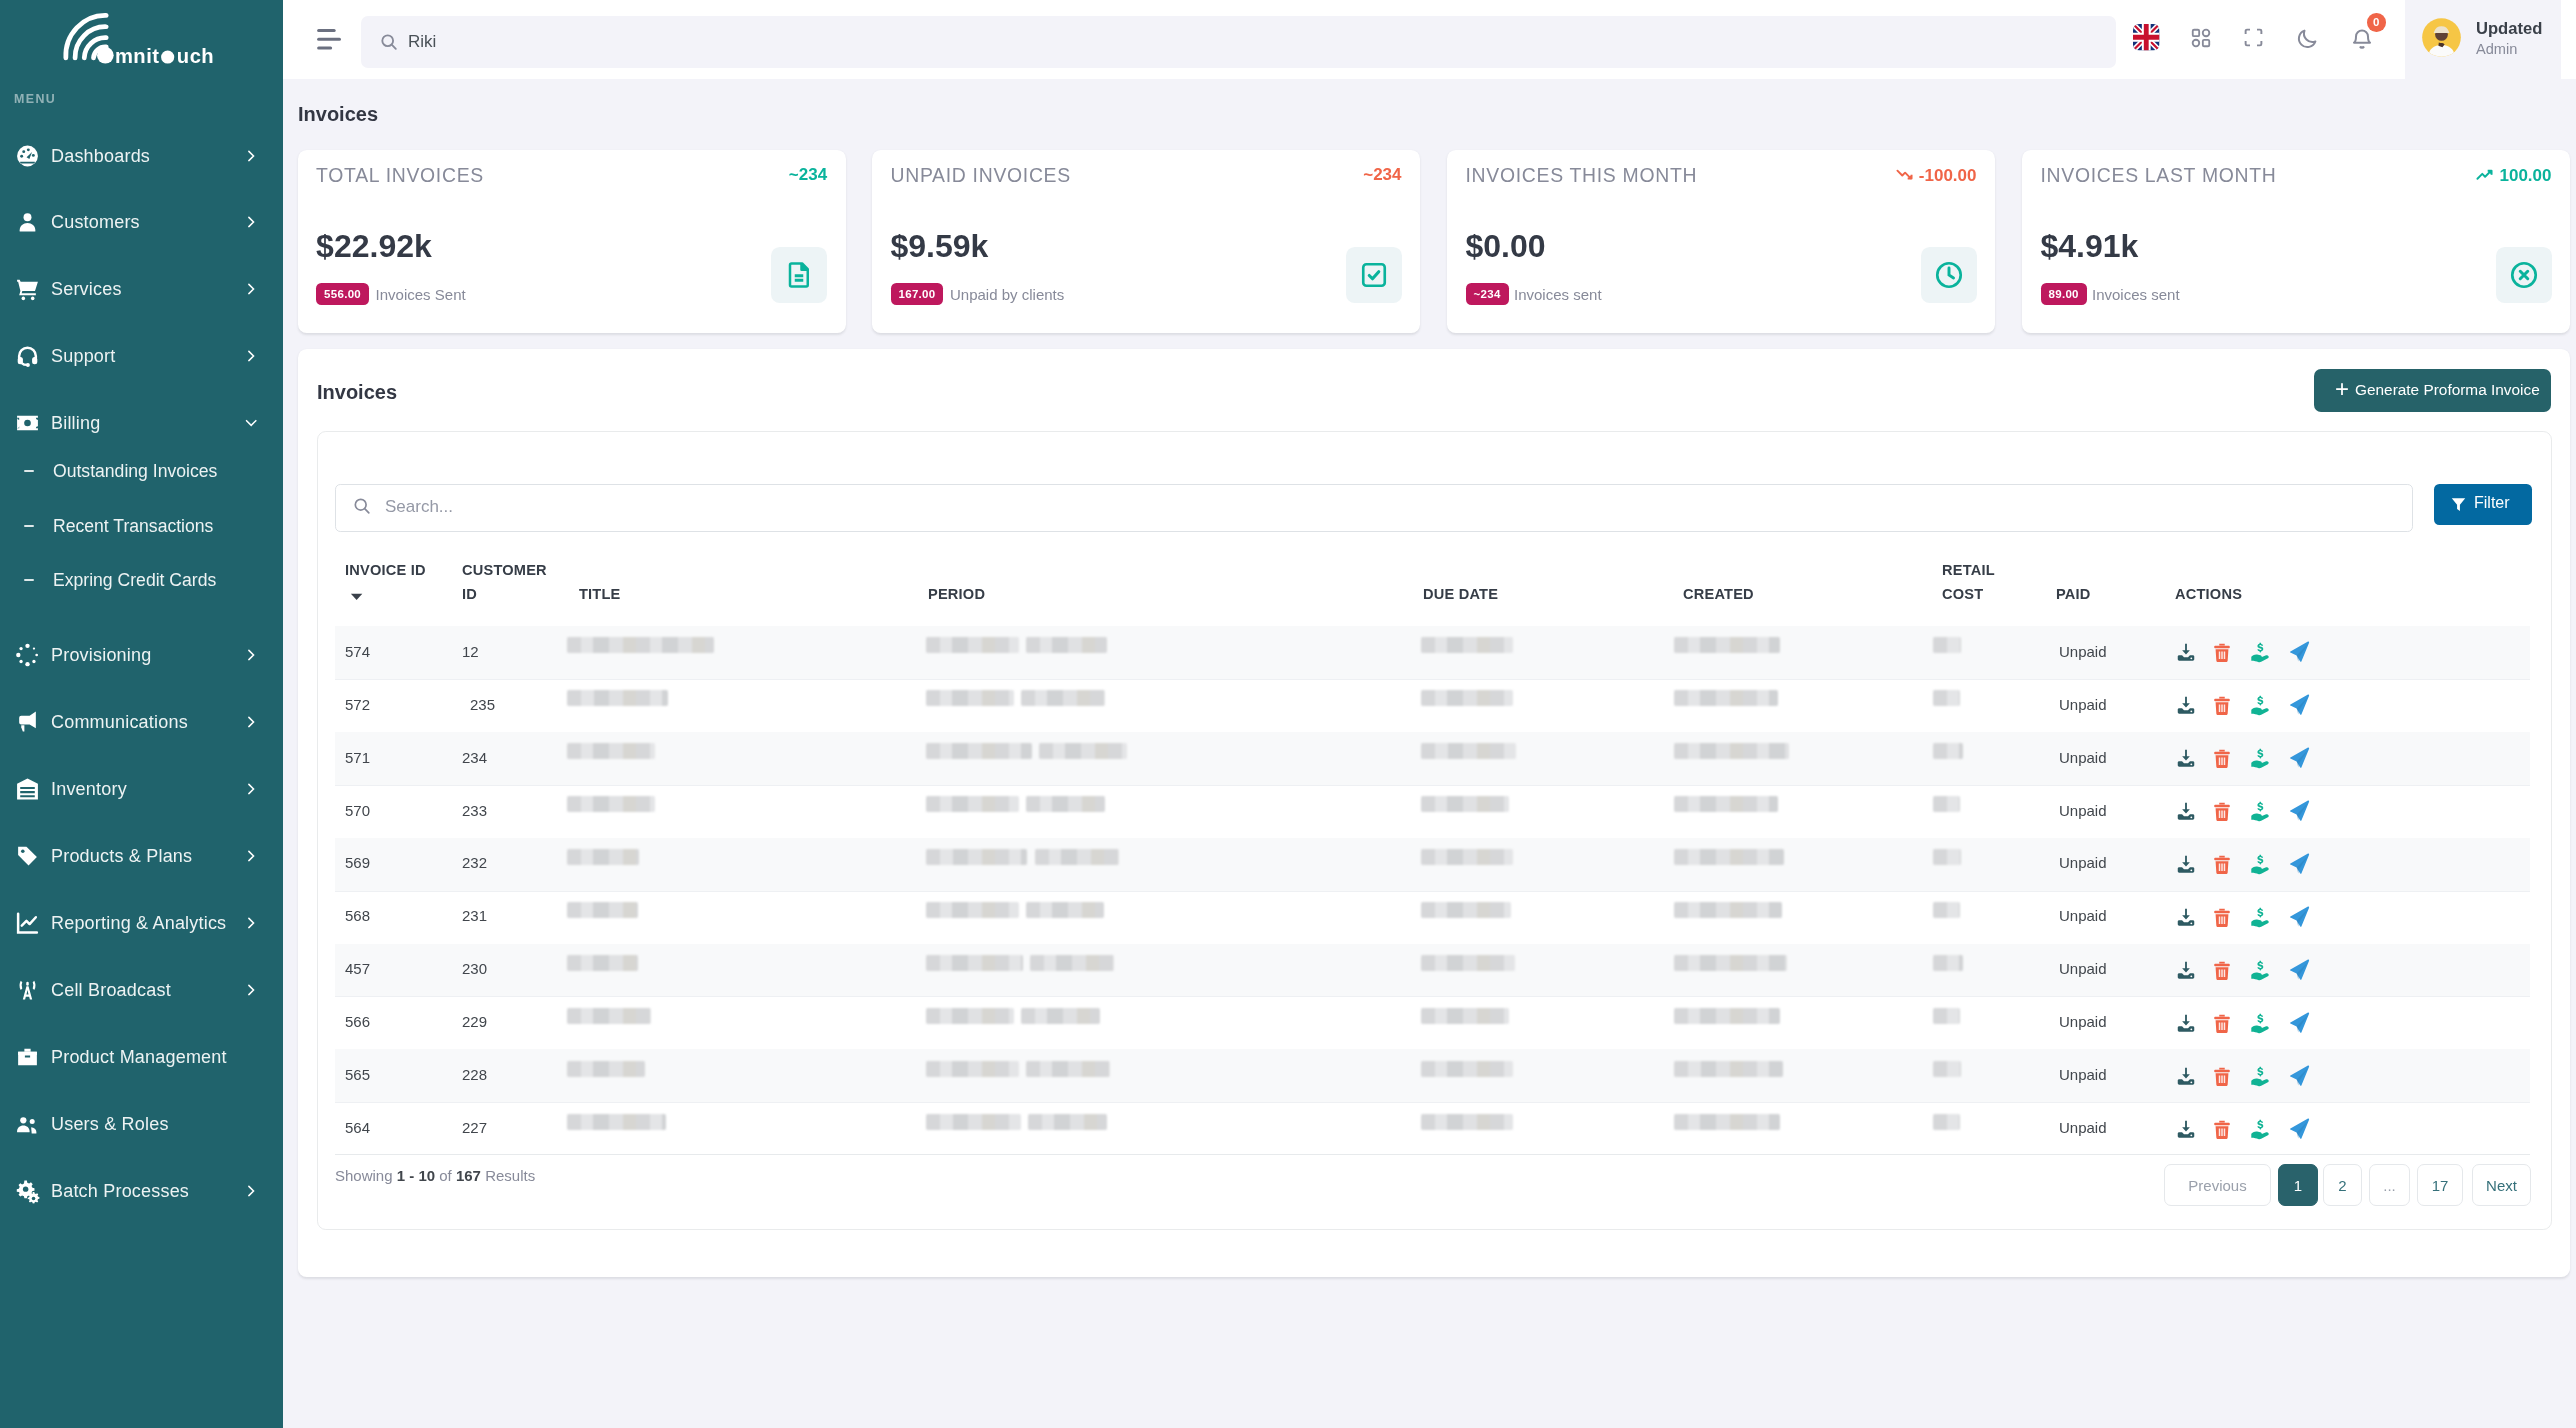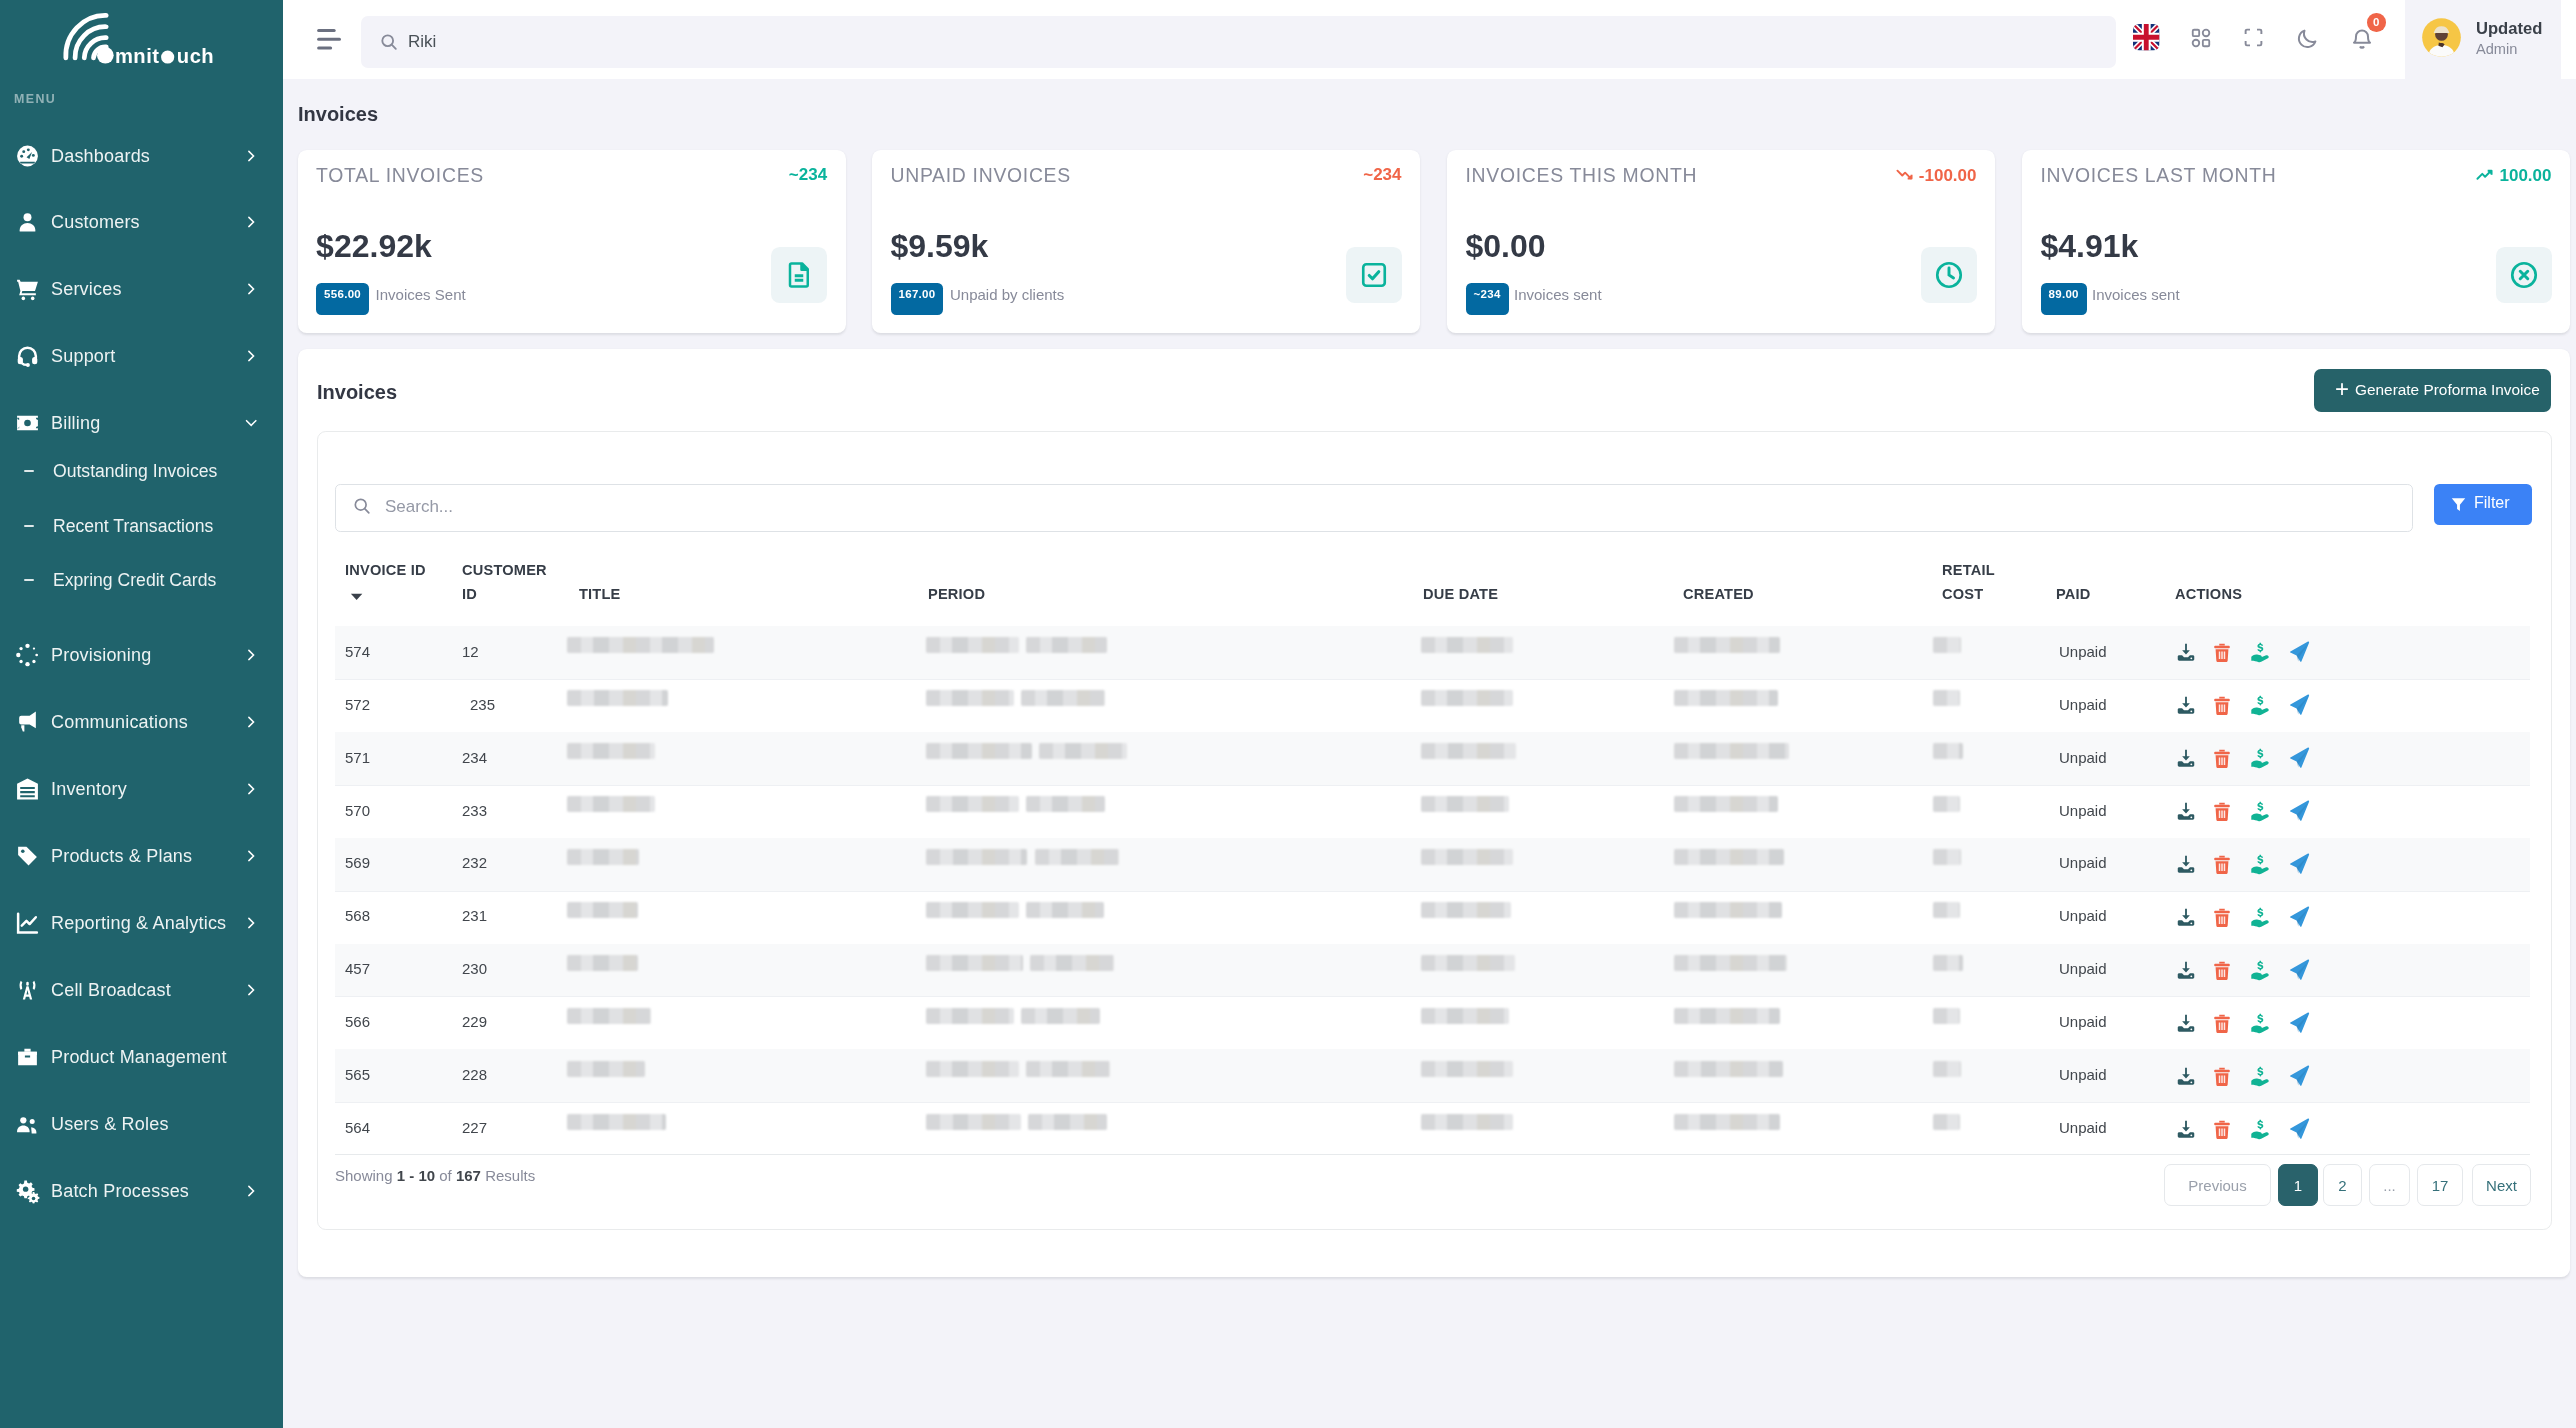--- a/index.html
+++ b/index.html
@@ -21,21 +21,21 @@
 #hsearch .stx { position:absolute; left:47px; top:16px; font-size:17px; color:#495057; }
 .hic { position:absolute; top:0; }
 #userblk { position:absolute; left:2122px; top:0; width:156px; height:79px; background:#f3f3f9; }
 
 #content { position:absolute; left:283px; top:79px; width:2293px; height:1350px; }
 .pgtitle { position:absolute; left:15px; top:24px; font-size:20px; font-weight:600; color:#333743; }
 .card { position:absolute; background:#fff; border-radius:8.8px; box-shadow:0 1.1px 2.3px rgba(56,65,74,.12); }
 .statlabel { position:absolute; left:18.5px; top:14px; font-size:19.4px; font-weight:500; color:#878a99; letter-spacing:0.7px; }
 .stattrend { position:absolute; right:18.5px; top:15px; font-size:17px; font-weight:600; }
 .statnum { position:absolute; left:18.5px; top:78px; font-size:32px; font-weight:700; color:#343a46; }
-.statbadge { position:absolute; left:18.5px; top:133px; height:32px; line-height:22px; padding:0 8px; background:#0369a1; color:#fff; font-size:11.5px; font-weight:700; border-radius:5.3px; letter-spacing:0.3px; }
+.statbadge { position:absolute; left:18.5px; top:133px; height:22px; line-height:22px; padding:0 8px; background:#be185d; color:#fff; font-size:11.5px; font-weight:700; border-radius:5.3px; letter-spacing:0.3px; }
 .statbl { position:absolute; top:136px; font-size:15px; color:#878a99;text-align:center; }
 .stattile { position:absolute; right:18.5px; top:97px; width:56px; height:56px; border-radius:8.8px; background:#edf4f6; }
 .stattile svg { position:absolute; left:50%; top:50%; transform:translate(-50%,-50%); }
 
 .th { position:absolute; font-size:14.6px; font-weight:700; color:#363d47; letter-spacing:0.2px; }
 .td { position:absolute; font-size:15px; color:#41464c; }
 .blur { position:absolute; height:16px; border-radius:1.8px; background:repeating-linear-gradient(90deg,#d6d7d9 0 14px,#e4e5e7 14px 26.5px,#d1d3d5 26.5px 42px,#e0e1e3 42px 56px,#d7d6d2 56px 69px); filter:blur(1.3px); }
 .rowline { position:absolute; left:52px; width:2195px; height:1.1px; background:#eef0f3; }
 .stripe { position:absolute; left:52px; width:2195px; height:53px; background:#f8f9fa; }
 .aicon { position:absolute; width:22px; height:22px; }
@@ -362,21 +362,21 @@
       <span style="position:absolute;left:41px;top:12.4px;font-size:15.4px;font-weight:500;white-space:nowrap">Generate Proforma Invoice</span>
     </div>
 <div style="position:absolute;left:34px;top:352px;width:2235px;height:799px;border:1.2px solid #e9ebec;border-radius:8.8px;background:#fff"></div>
 <div style="position:absolute;left:52px;top:405px;width:2078px;height:48px;border:1.2px solid #dee2e6;border-radius:5.3px">
       <svg style="position:absolute;left:17px;top:11.5px" width="18.5" height="18.5" viewBox="0 0 24 24" fill="none" stroke="#878a99" stroke-width="2.2">
         <circle cx="10" cy="10" r="7"></circle>
         <path d="m15.5 15.5 5 5" stroke-linecap="round"></path>
       </svg>
       <span style="position:absolute;left:49px;top:11.5px;font-size:17px;color:#9599a6">Search...</span>
     </div>
-<div style="position:absolute;left:2151px;top:405px;width:98px;height:41px;background:#3b82f6;border-radius:5.3px;color:#fff">
+<div style="position:absolute;left:2151px;top:405px;width:98px;height:41px;background:#0369a1;border-radius:5.3px;color:#fff">
       <svg style="position:absolute;left:16px;top:11.5px" width="17" height="17" viewBox="0 0 24 24" fill="#fff">
         <path d="M2.5 3h19L14 12.5V21l-4-2.5v-6z"></path>
       </svg>
       <span style="position:absolute;left:40px;top:9.7px;font-size:16px">Filter</span>
     </div>
 <div class="th" style="left:62px;top:483px">INVOICE ID</div>
 <div class="th" style="left:179px;top:483px">CUSTOMER</div>
 <div class="th" style="left:179px;top:507px">ID</div>
 <div class="th" style="left:296px;top:507px">TITLE</div>
 <div class="th" style="left:645px;top:507px">PERIOD</div>

